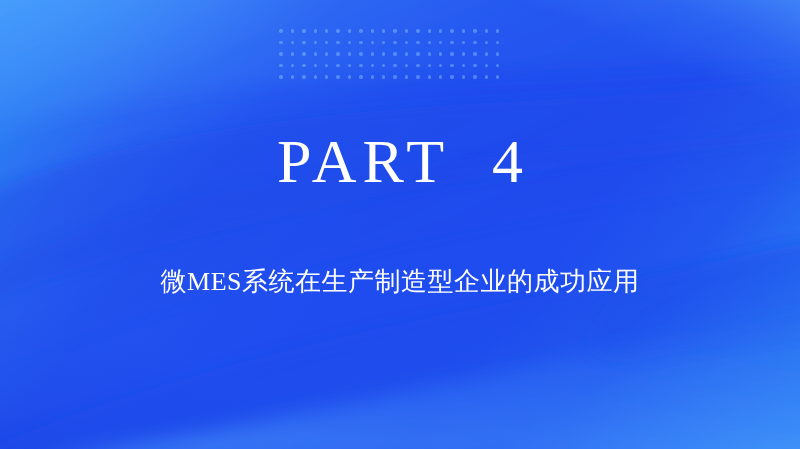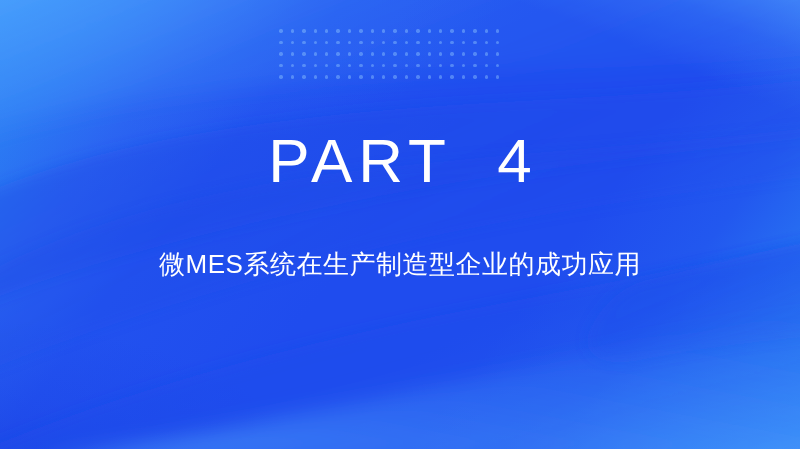--- a/index.html
+++ b/index.html
@@ -124,33 +124,33 @@
 
   #part-title {
     color: #ffffff;
     font-size: 62px;
     line-height: 70px;
     font-weight: 300;
     letter-spacing: 6px;
     text-indent: 6px;
     margin: 0;
     white-space: pre;
-    font-family: Liberation Sans, sans-serif;
+    font-family: Liberation Serif, serif;
   }
 
   #subtitle {
     color: #ffffff;
     font-size: 26px;
     line-height: 34px;
     font-weight: 400;
     letter-spacing: 0.5px;
-    margin: 0;
+    margin: 18px;
     padding-top: 51px;
     white-space: pre;
-    font-family: Liberation Sans, sans-serif;
+    font-family: Liberation Serif, serif;
   }
 </style>
 </head>
 <body>
 
 <div id="slide">
 
   <div class="bg-layer bg-base"></div>
   <div class="bg-layer bg-tl-glow"></div>
   <div class="bg-layer bg-tr-band"></div>

